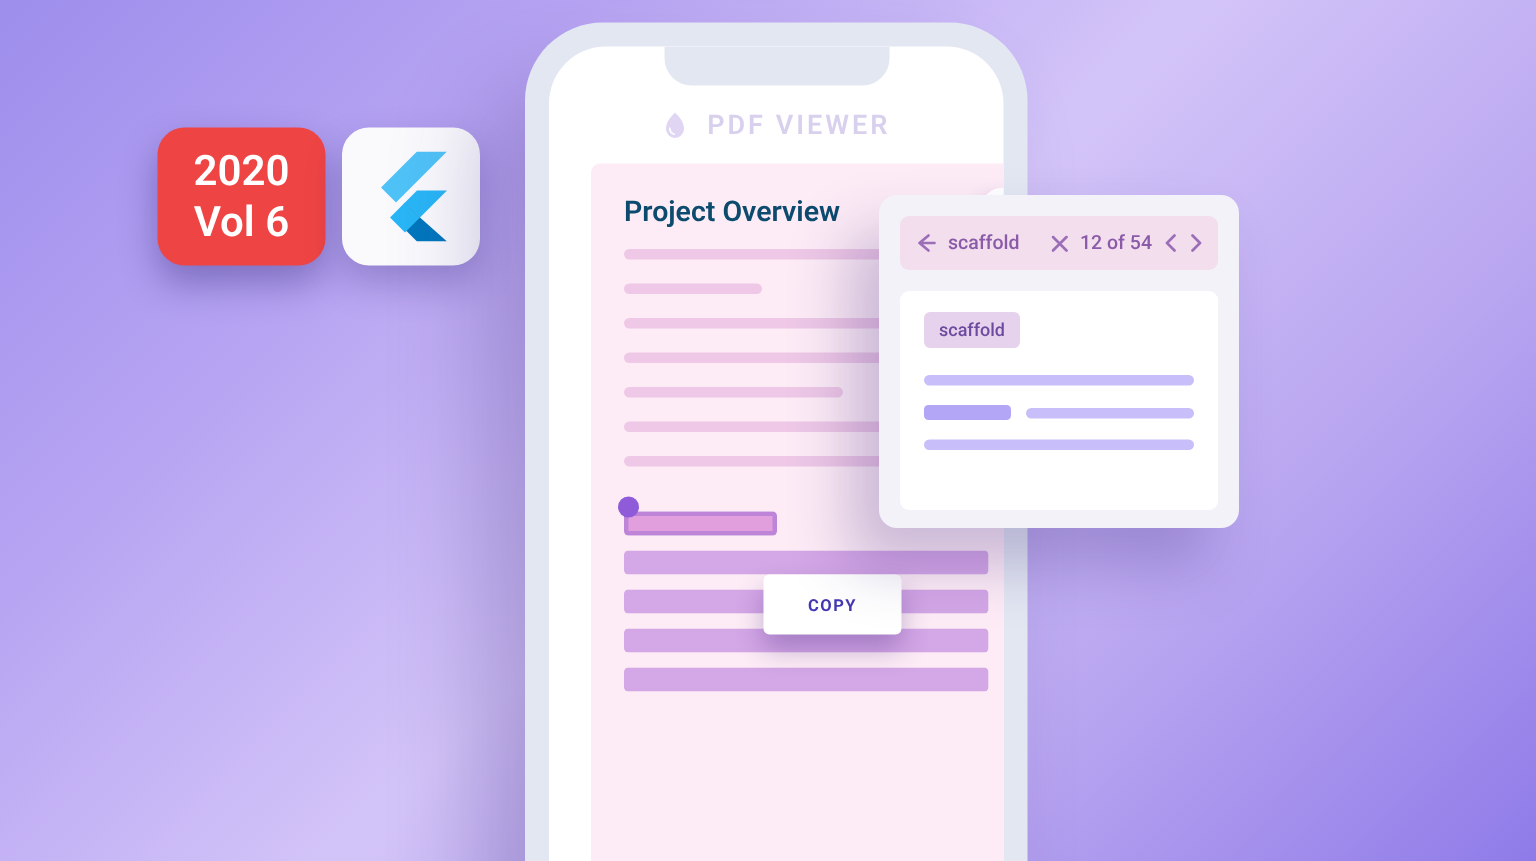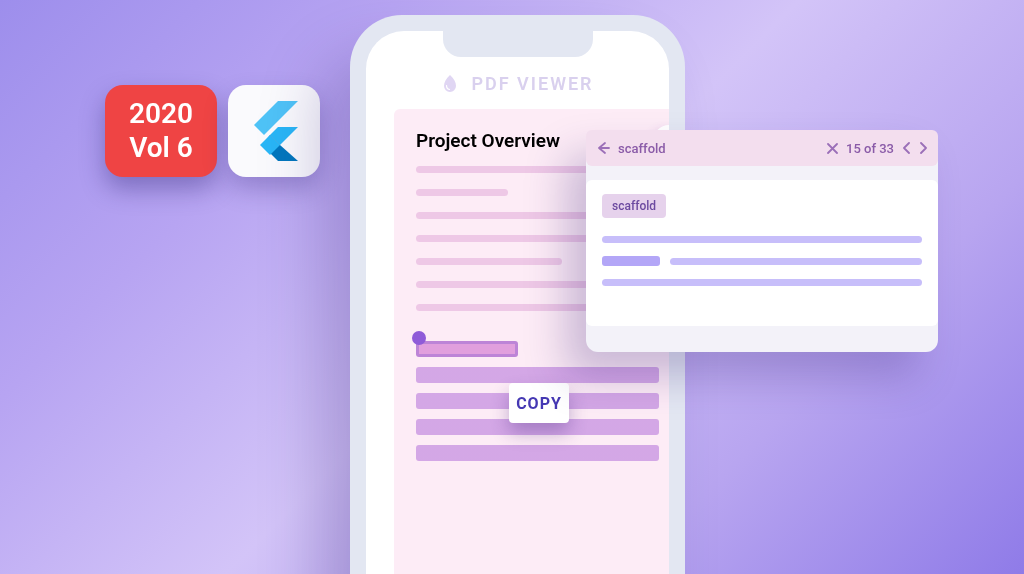--- a/index.html
+++ b/index.html
@@ -74,21 +74,21 @@
 
   
   .doc {
     position: absolute;
     top: 78px; left: 28px; right: -12px;
     height: 600px;
     background: #fdecf6;
     border-radius: 6px;
   }
   .doc-title {
-    color: #000000;
+    color: #0c4a6e;
     font-size: 19px; font-weight: 600;
     padding: 20px 22px 14px;
   }
   .page-num {
     position: absolute;
     top: 16px; right: -4px;
     width: 32px; height: 32px;
     background: #fff;
     border-radius: 50%;
     color: #7b2aa6; font-size: 13px; font-weight: 600;
@@ -119,38 +119,38 @@
   .sel-row.first {
     width: 42%;
     background: #e19fdd;
     border: 3px solid rgba(160,110,210,.55);
     box-sizing: border-box;
   }
 
   .copy-btn {
     position: absolute;
     left: 115px; top: 42px;
-    width: 60px; height: 40px;
+    width: 92px; height: 40px;
     background: #fff;
     border-radius: 4px;
     box-shadow: 0 10px 18px rgba(60,30,120,.3);
     color: #4538b3;
-    font-size: 16px; font-weight: 700; letter-spacing: 1px;
+    font-size: 11px; font-weight: 700; letter-spacing: 1px;
     display: flex; align-items: center; justify-content: center;
   }
 
   
   .search-panel {
     position: absolute;
     left: 586px; top: 130px;
-    width: 352px; height: 222px;
+    width: 240px; height: 222px;
     background: #f3f2f9;
     border-radius: 12px;
     box-shadow: -20px 25px 40px rgba(50,30,120,.25);
-    padding: 0;
+    padding: 14px;
   }
   .search-bar {
     height: 36px;
     background: #f3deee;
     border-radius: 6px;
     display: flex; align-items: center;
     padding: 0 10px;
     gap: 8px;
     color: #8a5ba8;
     font-size: 13px;
@@ -250,21 +250,21 @@
           <path d="M9 2 L3 7 L9 12 M3 7 H13" stroke="#9b6fb8" stroke-width="1.8" fill="none" stroke-linecap="round" stroke-linejoin="round"></path>
         </svg>
     </span>
     <span class="sb-term">scaffold</span>
     <span class="sb-spacer"></span>
     <span class="sb-x">
       <svg width="11" height="11" viewBox="0 0 11 11">
           <path d="M1 1 L10 10 M10 1 L1 10" stroke="#9b6fb8" stroke-width="1.8" stroke-linecap="round"></path>
         </svg>
     </span>
-    <span class="sb-count">15 of 33</span>
+    <span class="sb-count">12 of 54</span>
     <span class="sb-chev">
       <svg width="9" height="12" viewBox="0 0 9 12">
           <path d="M7 1 L2 6 L7 11" stroke="#9b6fb8" stroke-width="1.8" fill="none" stroke-linecap="round" stroke-linejoin="round"></path>
         </svg>
     </span>
     <span class="sb-chev">
       <svg width="9" height="12" viewBox="0 0 9 12">
           <path d="M2 1 L7 6 L2 11" stroke="#9b6fb8" stroke-width="1.8" fill="none" stroke-linecap="round" stroke-linejoin="round"></path>
         </svg>
     </span>

